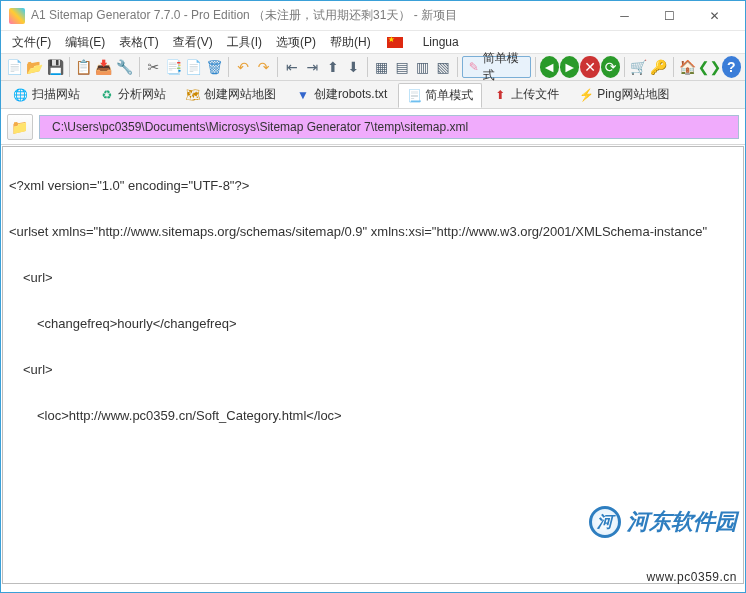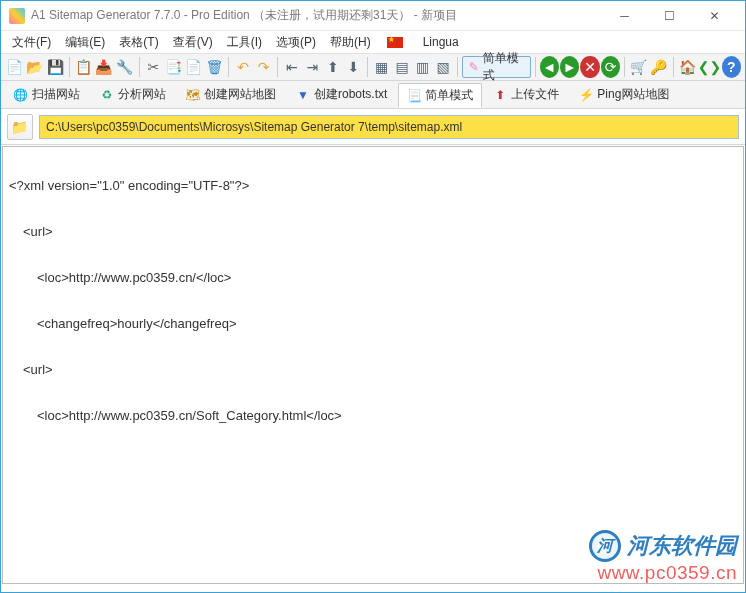--- a/index.html
+++ b/index.html
@@ -16,30 +16,30 @@
 .toolbar { height: 28px; background: #f4f4f4; border-top: 1px solid #e2e2e2; border-bottom: 1px solid #d6d6d6; display: flex; align-items: center; padding: 0 4px; gap: 1px; }
 .toolbar .tb-btn { width: 22px; height: 22px; display: flex; align-items: center; justify-content: center; font-size: 14px; border-radius: 2px; cursor: pointer; }
 .toolbar .sep { width: 1px; height: 20px; background: #ccc; margin: 0 3px; }
 .toolbar .mode-btn { display: flex; align-items: center; gap: 4px; padding: 0 6px; height: 22px; border: 1px solid #7aaed6; background: #e8f2fb; border-radius: 2px; font-size: 12px; color: #333; }
 .tabbar { height: 28px; background: #f4f4f4; border-bottom: 1px solid #d6d6d6; display: flex; align-items: center; padding: 0 4px; gap: 2px; }
 .tabbar .tab { display: flex; align-items: center; gap: 4px; padding: 3px 8px; font-size: 12px; color: #333; cursor: pointer; border: 1px solid transparent; border-radius: 2px 2px 0 0; }
 .tabbar .tab.active { background: #fff; border: 1px solid #c9c9c9; border-bottom-color: #fff; position: relative; top: 1px; }
 .tabbar .tab .ticon { width: 14px; height: 14px; display: inline-flex; align-items: center; justify-content: center; font-size: 12px; }
 .pathrow { height: 36px; border-bottom: 1px solid #d6d6d6; display: flex; align-items: center; padding: 4px 6px; gap: 6px; background: #fff; }
 .pathrow .p-btn { width: 26px; height: 26px; border: 1px solid #c9c9c9; border-radius: 2px; display: flex; align-items: center; justify-content: center; background: linear-gradient(#fefefe,#f0f0f0); font-size: 14px; }
-.pathrow .path-input { flex: 1; height: 24px; border: 1px solid #a7c0d6; padding: 0 6px; font-size: 12px; color: #333; background: #fde047; }
+.pathrow .path-input { flex: 1; height: 24px; border: 1px solid #a7c0d6; padding: 0 12px; font-size: 12px; color: #333; background: #f0abfc; }
 .content { position: absolute; left: 1px; right: 1px; top: 145px; bottom: 8px; border: 1px solid #bcbcbc; background: #fff; overflow: auto; }
 .xml-view { font-family: "Microsoft YaHei", Arial, sans-serif; font-size: 13px; color: #333; padding: 4px 6px; line-height: 23px; white-space: pre; }
 .xml-view .l0 { padding-left: 0; }
 .xml-view .l1 { padding-left: 14px; }
 .xml-view .l2 { padding-left: 28px; }
 .watermark { position: absolute; right: 8px; bottom: 8px; text-align: right; pointer-events: none; opacity: 0.85; }
 .watermark .logo { font-size: 22px; font-weight: bold; color: #0a68b5; font-style: italic; display: flex; align-items: center; justify-content: flex-end; gap: 6px; }
 .watermark .logo .circ { width: 32px; height: 32px; border: 3px solid #0a68b5; border-radius: 50%; display: inline-flex; align-items: center; justify-content: center; font-size: 16px; background: radial-gradient(#fff,#d8ecfb); }
-.watermark .url { color: #ef4444; font-size: 19px; letter-spacing: 0.5px; }
+.watermark .url { color: #000000; font-size: 12px; letter-spacing: 0.5px; margin-top: 32px; }
 </style>
 </head>
 <body>
 
 <div class="titlebar">
   <div class="app-icon"></div>
   <div class="title">A1 Sitemap Generator 7.7.0 - Pro Edition （未注册，试用期还剩31天） - 新项目</div>
   <div class="win-btn">─</div>
   <div class="win-btn">☐</div>
   <div class="win-btn close">✕</div>
@@ -138,22 +138,22 @@
 <div class="pathrow">
   <div class="p-btn">
     <span style="color:#e8a23a">📁</span>
   </div>
   <input class="path-input" value="C:\Users\pc0359\Documents\Microsys\Sitemap Generator 7\temp\sitemap.xml" style="">
 </div>
 
 <div class="content">
   <div class="xml-view">
 <div class="l0">&lt;?xml version="1.0" encoding="UTF-8"?&gt;</div>
+<div class="l0">&lt;urlset xmlns="http://www.sitemaps.org/schemas/sitemap/0.9" xmlns:xsi="http://www.w3.org/2001/XMLSchema-instance"</div>
 <div class="l1">&lt;url&gt;</div>
-<div class="l2">&lt;loc&gt;http://www.pc0359.cn/&lt;/loc&gt;</div>
 <div class="l2">&lt;changefreq&gt;hourly&lt;/changefreq&gt;</div>
 <div class="l1">&lt;url&gt;</div>
 <div class="l2">&lt;loc&gt;http://www.pc0359.cn/Soft_Category.html&lt;/loc&gt;</div>
 
 
 
 
 
 
 

